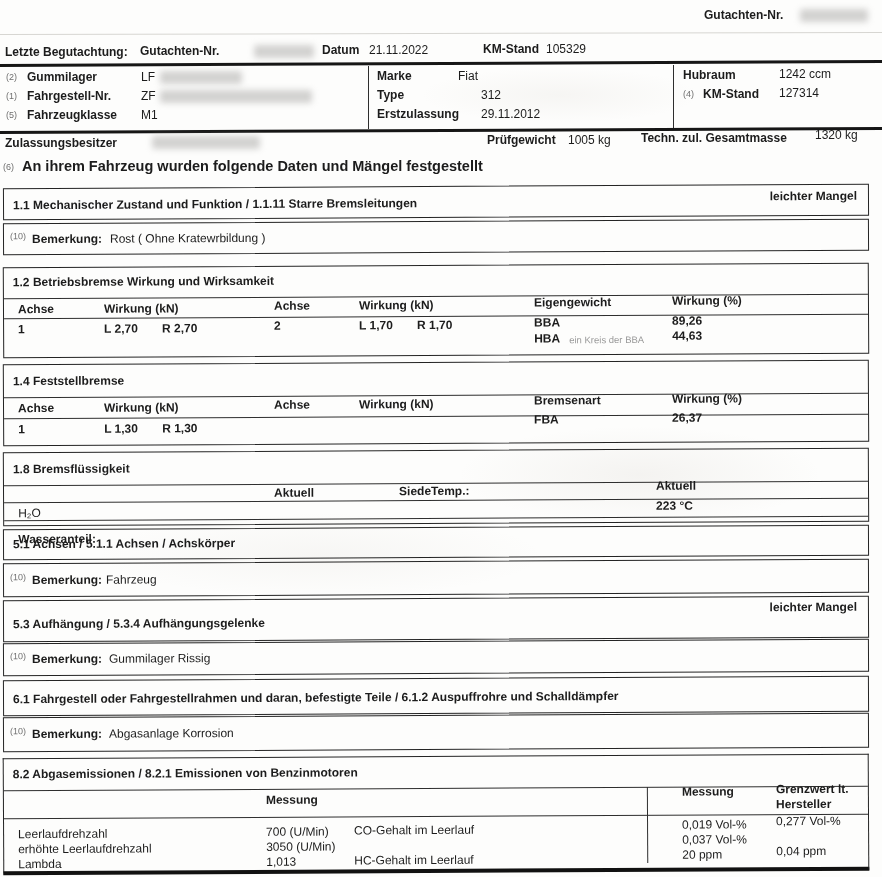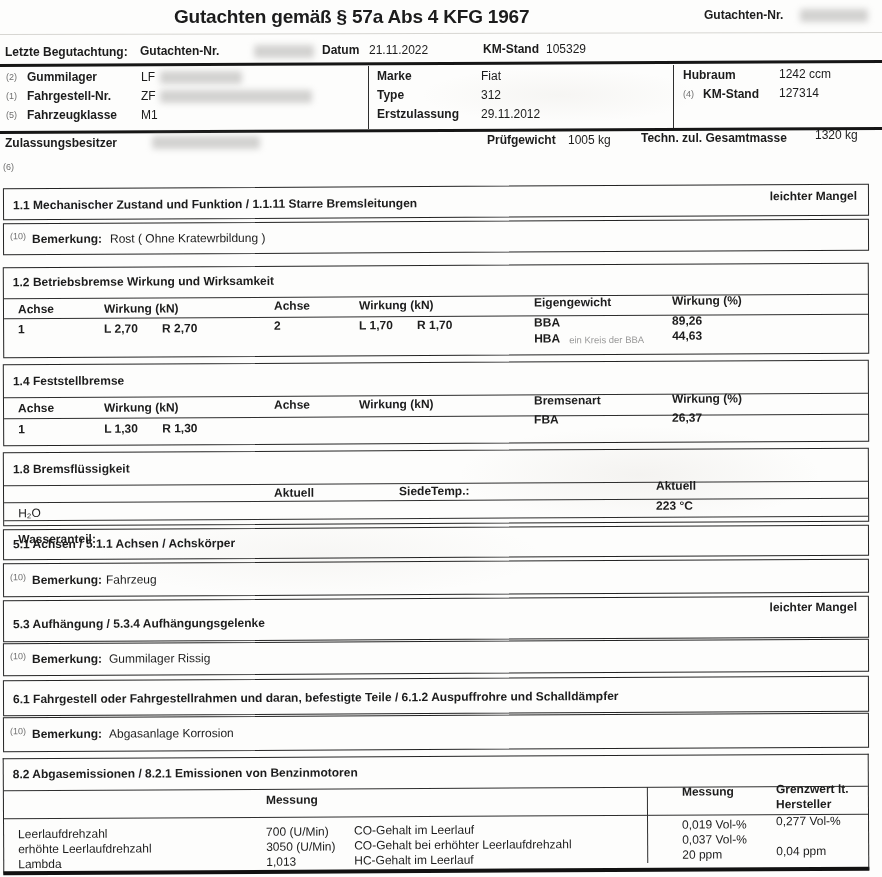--- a/index.html
+++ b/index.html
@@ -22,21 +22,20 @@
   .redact{position:absolute;height:13px;background:#afaeac;border-radius:2px;filter:blur(3px);opacity:.55;}
   .note-gray{color:#9a9a9a;font-size:9.5px;}
   .title{font-size:19px;font-weight:700;letter-spacing:-0.2px;}
   .h6{font-size:14.5px;font-weight:700;}
 </style>
 </head>
 <body>
 
 <div class="page">
 
-  <div class="el title" style="left:174px;top:6px;">Gutachten gemäß § 57a Abs 4 KFG 1967</div>
   <div class="el b" style="left:704px;top:9px;">Gutachten-Nr.</div>
   <div class="redact" style="left:800px;top:9px;width:68px;"></div>
   <div class="faint" style="top:33px;"></div>
 
   <div class="el b" style="left:5px;top:46px;">Letzte Begutachtung:</div>
   <div class="el b" style="left:140px;top:45px;">Gutachten-Nr.</div>
   <div class="redact" style="left:254px;top:45px;width:60px;"></div>
   <div class="el b" style="left:322px;top:44px;">Datum</div>
   <div class="el" style="left:369px;top:44px;">21.11.2022</div>
   <div class="el b" style="left:483px;top:43px;">KM-Stand</div>
@@ -54,21 +53,21 @@
   <div class="el fn" style="left:6px;top:91px;">(1)</div>
   <div class="el b" style="left:27px;top:90px;">Fahrgestell-Nr.</div>
   <div class="el" style="left:141px;top:90px;">ZF</div>
   <div class="redact" style="left:160px;top:90px;width:152px;"></div>
 
   <div class="el fn" style="left:6px;top:110px;">(5)</div>
   <div class="el b" style="left:27px;top:109px;">Fahrzeugklasse</div>
   <div class="el" style="left:141px;top:109px;">M1</div>
 
   <div class="el b" style="left:377px;top:70px;">Marke</div>
-  <div class="el" style="left:481px;top:70px;">Fiat</div>
+  <div class="el" style="left:458px;top:70px;">Fiat</div>
   <div class="el b" style="left:377px;top:89px;">Type</div>
   <div class="el" style="left:481px;top:89px;">312</div>
   <div class="el b" style="left:377px;top:108px;">Erstzulassung</div>
   <div class="el" style="left:481px;top:108px;">29.11.2012</div>
 
   <div class="el b" style="left:683px;top:69px;">Hubraum</div>
   <div class="el" style="left:779px;top:68px;">1242 ccm</div>
   <div class="el fn" style="left:683px;top:89px;">(4)</div>
   <div class="el b" style="left:703px;top:88px;">KM-Stand</div>
   <div class="el" style="left:779px;top:87px;">127314</div>
@@ -76,20 +75,21 @@
   <div class="thick" style="top:129px;"></div>
 
   <div class="el b" style="left:5px;top:137px;">Zulassungsbesitzer</div>
   <div class="redact" style="left:152px;top:136px;width:108px;"></div>
   <div class="el b" style="left:487px;top:134px;">Prüfgewicht</div>
   <div class="el" style="left:568px;top:134px;">1005 kg</div>
   <div class="el b" style="left:641px;top:132px;">Techn. zul. Gesamtmasse</div>
   <div class="el" style="left:815px;top:129px;">1320 kg</div>
 
   <div class="el fn" style="left:3px;top:162px;">(6)</div>
+  <div class="el h6" style="left:22px;top:158px;">An ihrem Fahrzeug wurden folgende Daten und Mängel festgestellt</div>
 
   <div class="sec" style="top:186px;height:30px;">
     <div class="el b" style="left:9px;top:10px;">1.1 Mechanischer Zustand und Funktion / 1.1.11 Starre Bremsleitungen</div>
     <div class="el b" style="right:11px;top:5px;">leichter Mangel</div>
   </div>
   <div class="sec" style="top:221px;height:30px;">
     <div class="el fn" style="left:6px;top:7px;">(10)</div>
     <div class="el b" style="left:28px;top:9px;">Bemerkung:</div>
     <div class="el" style="left:106px;top:9px;">Rost ( Ohne Kratewrbildung )</div>
   </div>
@@ -186,21 +186,20 @@
     <div class="hl" style="top:59px;"></div>
 
     <div class="el" style="left:14px;top:69px;">Leerlaufdrehzahl</div>
     <div class="el" style="left:262px;top:68px;">700 (U/Min)</div>
     <div class="el" style="left:350px;top:67px;">CO-Gehalt im Leerlauf</div>
     <div class="el" style="left:678px;top:63px;">0,019 Vol-%</div>
     <div class="el" style="left:772px;top:60px;">0,277 Vol-%</div>
 
     <div class="el" style="left:14px;top:84px;">erhöhte Leerlaufdrehzahl</div>
     <div class="el" style="left:262px;top:83px;">3050 (U/Min)</div>
-    <div class="el" style="left:350px;top:82px;">CO-Gehalt bei erhöhter Leerlaufdrehzahl</div>
     <div class="el" style="left:678px;top:78px;">0,037 Vol-%</div>
     <div class="el" style="left:772px;top:75px;"></div>
 
     <div class="el" style="left:14px;top:99px;">Lambda</div>
     <div class="el" style="left:262px;top:98px;text-align:center;">1,013</div>
     <div class="el" style="left:350px;top:97px;">HC-Gehalt im Leerlauf</div>
     <div class="el" style="left:678px;top:93px;">20 ppm</div>
     <div class="el" style="left:772px;top:90px;">0,04 ppm</div>
   </div>
 

